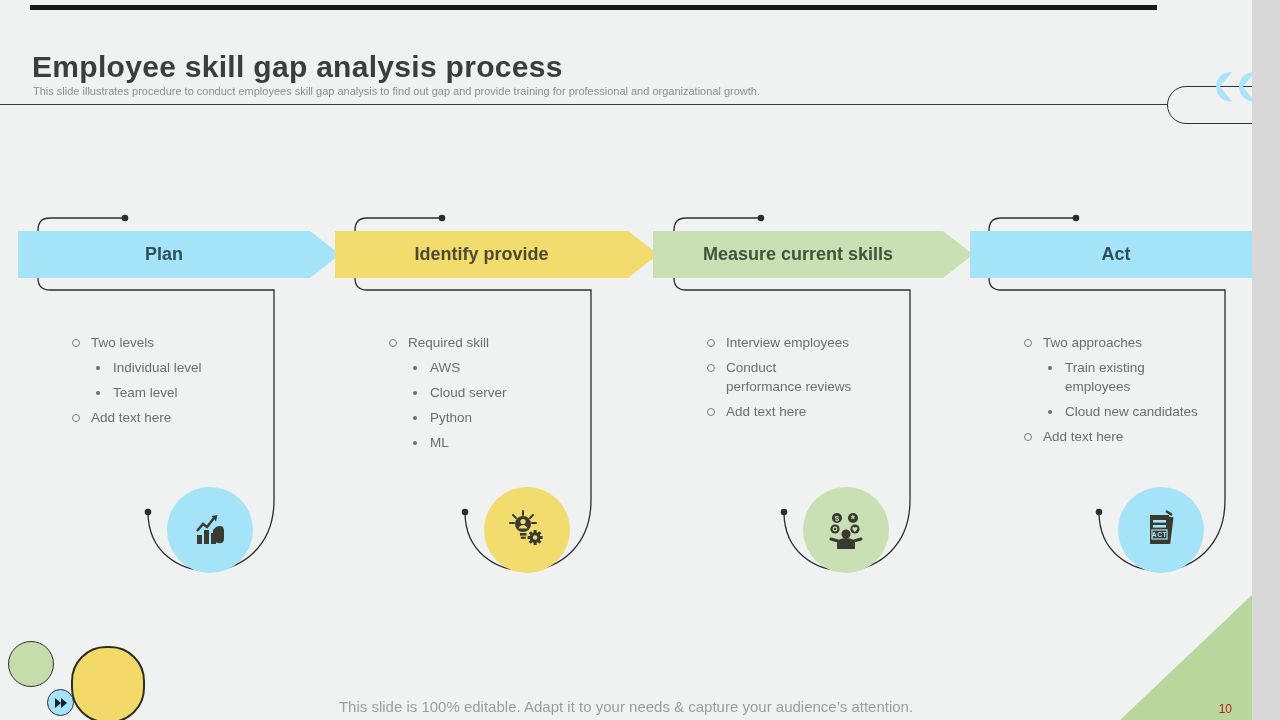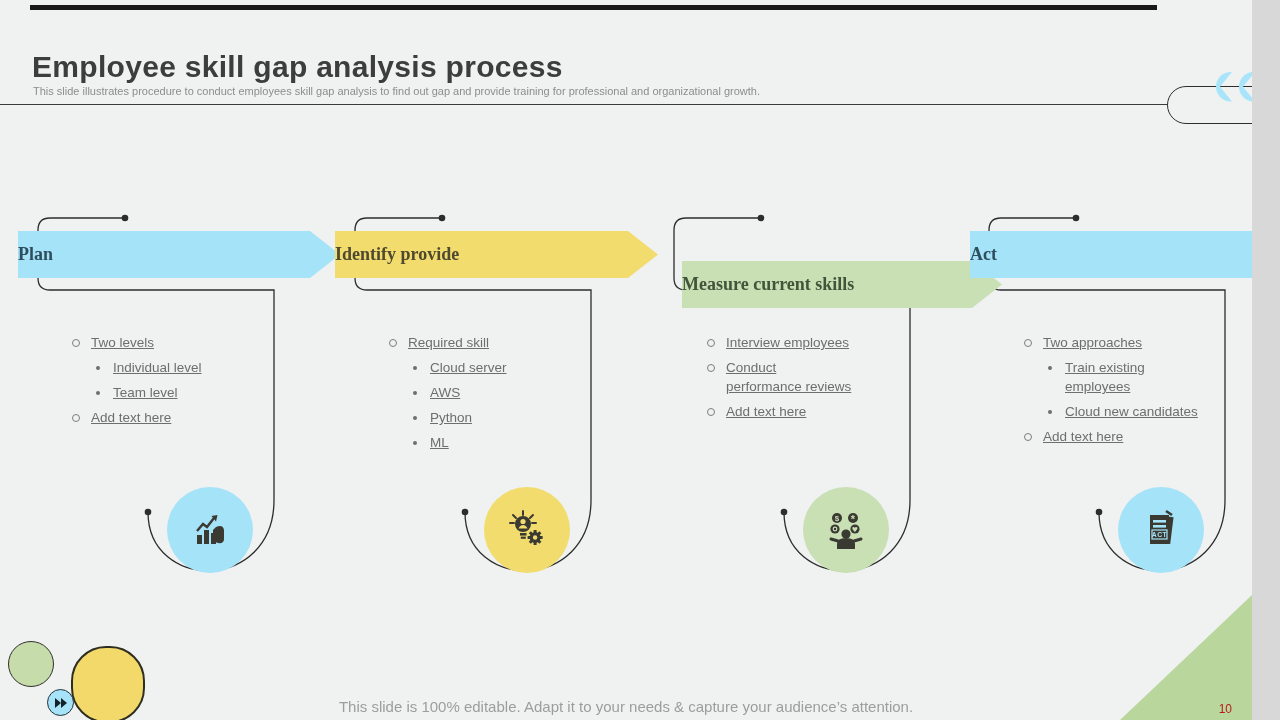--- a/index.html
+++ b/index.html
@@ -6,27 +6,27 @@
   .slide{position:relative;width:1252px;height:720px;background:#f0f1f1;overflow:hidden;
          font-family:"Liberation Sans",sans-serif;}
   .top-bar{position:absolute;left:30px;top:5px;width:1127px;height:5px;background:#191919;}
   .title{position:absolute;left:32px;top:30px;font-size:30px;font-weight:bold;color:#3d3d3d;letter-spacing:.3px;}
   .subtitle{position:absolute;left:33px;top:85px;font-size:11px;color:#8d8d8d;}
   .divider{position:absolute;left:0;top:104px;width:1167px;height:1px;background:#3a3a3a;}
   .pill-outline{position:absolute;left:1167px;top:86px;width:130px;height:36px;
                 border:1.3px solid #2e2e2e;border-radius:19px 0 0 19px;}
   .rewind{position:absolute;left:1208px;top:70px;}
   .lines{position:absolute;left:0;top:0;z-index:1;}
-  .col-header{position:absolute;top:231px;height:47px;display:flex;align-items:center;justify-content:flex-start;
-              font-size:18px;font-weight:bold;z-index:2;font-family:Liberation Serif, serif;}
+  .col-header{position:absolute;top:231px;height:47px;display:flex;align-items:center;justify-content:center;
+              font-size:18px;font-weight:bold;z-index:2;}
   .arrow{clip-path:polygon(0 0,calc(100% - 30px) 0,100% 50%,calc(100% - 30px) 100%,0 100%);padding-right:30px;}
-  #h1{left:18px;width:292px;} #h2{left:335px;width:293px;} #h3{left:682px;width:290px;margin-top:30px;} #h4{left:970px;width:292px;}
+  #h1{left:18px;width:292px;} #h2{left:335px;width:293px;} #h3{left:653px;width:290px;} #h4{left:970px;width:292px;}
   .list{position:absolute;top:333px;z-index:2;font-size:13.5px;color:#6e6e6e;list-style:none;margin:0;padding:0;width:225px;}
   #l1{left:72px;} #l2{left:389px;} #l3{left:707px;} #l4{left:1024px;}
-  .list li{position:relative;padding-left:19px;margin-bottom:6px;line-height:19px;white-space:pre-line;text-decoration:underline;}
+  .list li{position:relative;padding-left:19px;margin-bottom:6px;line-height:19px;white-space:pre-line;}
   li.l1::before{content:"";position:absolute;left:0;top:6px;width:6px;height:6px;border:1.2px solid #7d7d7d;border-radius:50%;}
   li.l2{margin-left:22px;}
   li.l2::before{content:"";position:absolute;left:2px;top:8px;width:4px;height:4px;background:#6e6e6e;border-radius:50%;}
   .icon-circle{position:absolute;top:487px;width:86px;height:86px;border-radius:50%;z-index:2;
                display:flex;align-items:center;justify-content:center;}
   #c1{left:167px;} #c2{left:484px;} #c3{left:803px;} #c4{left:1118px;}
   .corner-triangle{position:absolute;right:0;bottom:0;width:132px;height:125px;background:#b9d69d;
                    clip-path:polygon(100% 0,100% 100%,0 100%);}
   .page-num{position:absolute;right:20px;bottom:4px;font-size:12px;color:#b91c1c;z-index:3;}
   .footer{position:absolute;left:0;right:0;bottom:5px;text-align:center;font-size:15px;color:#9d9d9d;}
@@ -89,22 +89,22 @@
   </div>
 
   <ul id="l1" class="list">
     <li class="l1">Two levels</li>
     <li class="l2">Individual level</li>
     <li class="l2">Team level</li>
     <li class="l1">Add text here</li>
   </ul>
   <ul id="l2" class="list">
     <li class="l1">Required skill</li>
+    <li class="l2">AWS</li>
     <li class="l2">Cloud server</li>
-    <li class="l2">AWS</li>
     <li class="l2">Python</li>
     <li class="l2">ML</li>
   </ul>
   <ul id="l3" class="list">
     <li class="l1">Interview employees</li>
     <li class="l1">Conduct
 performance reviews</li>
     <li class="l1">Add text here</li>
   </ul>
   <ul id="l4" class="list">

